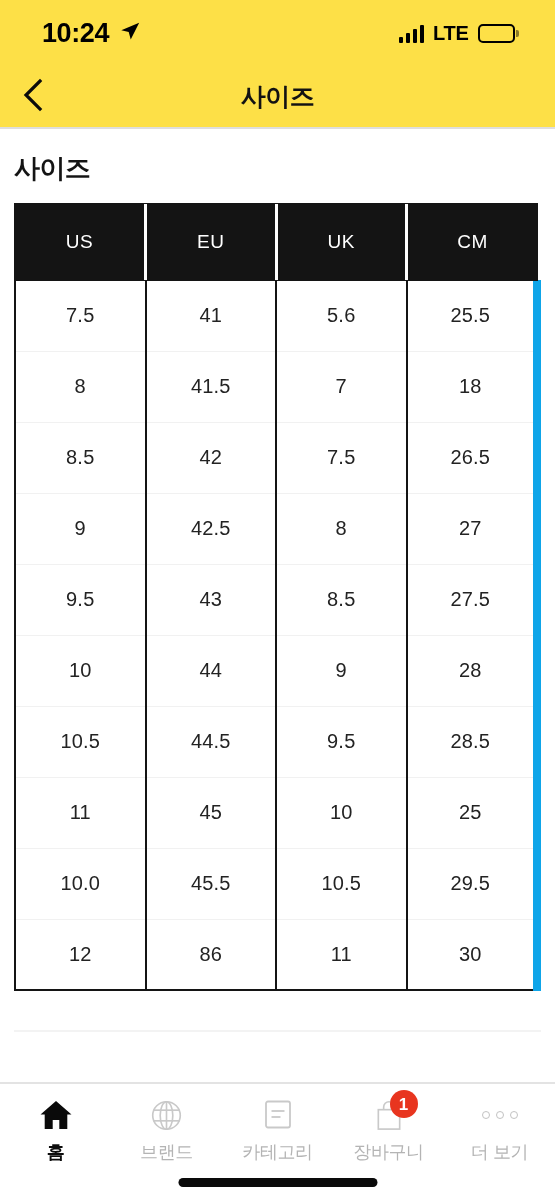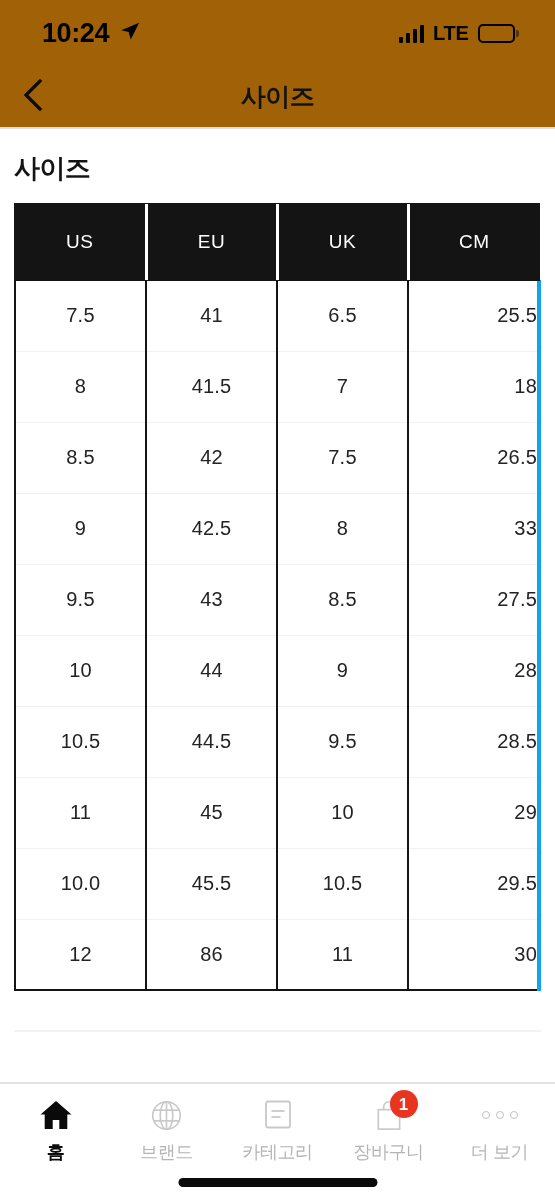--- a/index.html
+++ b/index.html
@@ -7,21 +7,21 @@
     width: 555px;
     height: 1200px;
     background: #ffffff;
     font-family: "Liberation Sans", "DejaVu Sans", sans-serif;
     -webkit-font-smoothing: antialiased;
   }
   .phone {
     position: relative;
     width: 555px;
     height: 1200px;
-    background: #a16207;
+    background: #fde047;
     overflow: hidden;
   }
 
   
   .status-bar {
     position: absolute;
     top: 0; left: 0;
     width: 555px; height: 66px;
     display: flex;
     align-items: center;
@@ -126,21 +126,21 @@
     height: 71px;
     text-align: center;
     font-size: 20px;
     color: #232323;
     background: #ffffff;
     border-right: 2px solid #141414;
     border-bottom: 1.5px solid #f1f1f1;
     letter-spacing: 0.2px;
   }
   .size-table td:first-child { border-left: 2px solid #141414; }
-  .size-table td:last-child { border-right: 4px solid #0ea5e9; text-align: right; }
+  .size-table td:last-child { border-right: 8px solid #0ea5e9; }
   .size-table tbody tr:last-child td { border-bottom: 2.5px solid #141414; }
 
   .soft-divider {
     position: absolute;
     top: 901px;
     left: 14px;
     width: 527px;
     height: 2px;
     background: #f3f3f3;
   }
@@ -262,40 +262,40 @@
           <th>US</th>
           <th>EU</th>
           <th>UK</th>
           <th>CM</th>
         </tr>
       </thead>
       <tbody>
         <tr>
           <td>7.5</td>
           <td>41</td>
-          <td>6.5</td>
+          <td>5.6</td>
           <td>25.5</td>
         </tr>
         <tr>
           <td>8</td>
           <td>41.5</td>
           <td>7</td>
           <td>18</td>
         </tr>
         <tr>
           <td>8.5</td>
           <td>42</td>
           <td>7.5</td>
           <td>26.5</td>
         </tr>
         <tr>
           <td>9</td>
           <td>42.5</td>
           <td>8</td>
-          <td>33</td>
+          <td>27</td>
         </tr>
         <tr>
           <td>9.5</td>
           <td>43</td>
           <td>8.5</td>
           <td>27.5</td>
         </tr>
         <tr>
           <td>10</td>
           <td>44</td>
@@ -305,21 +305,21 @@
         <tr>
           <td>10.5</td>
           <td>44.5</td>
           <td>9.5</td>
           <td>28.5</td>
         </tr>
         <tr>
           <td>11</td>
           <td>45</td>
           <td>10</td>
-          <td>29</td>
+          <td>25</td>
         </tr>
         <tr>
           <td>10.0</td>
           <td>45.5</td>
           <td>10.5</td>
           <td>29.5</td>
         </tr>
         <tr>
           <td>12</td>
           <td>86</td>

